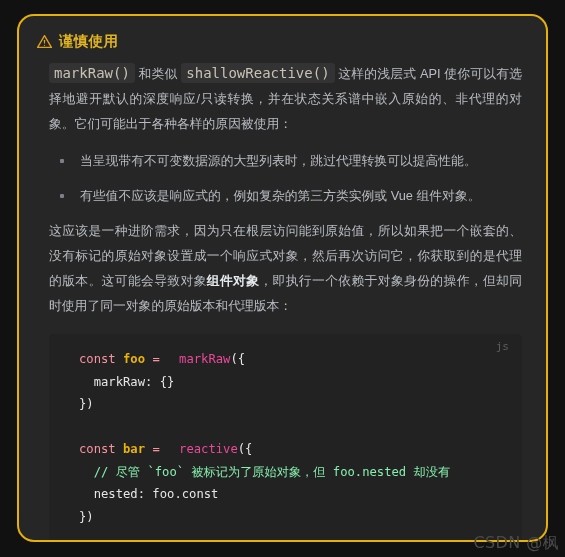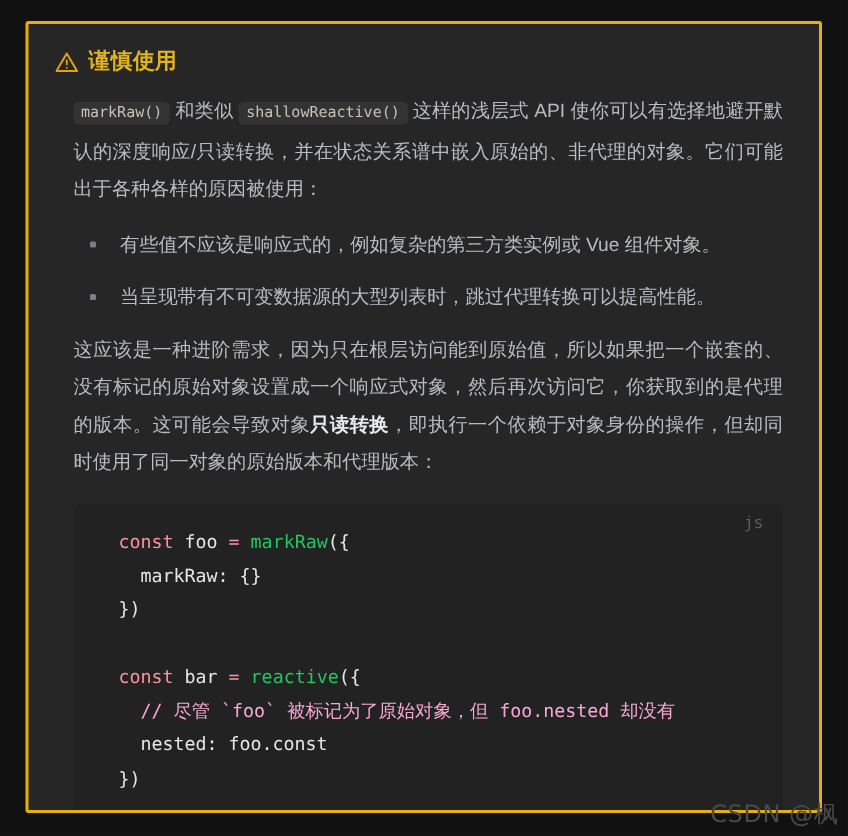--- a/index.html
+++ b/index.html
@@ -26,21 +26,21 @@
   
   .callout {
     position: absolute;
     left: 17px;
     top: 14px;
     width: 531px;
     height: 528px;
     box-sizing: border-box;
     background: #262626;
     border: 2px solid #e7b008;
-    border-radius: 2px;
+    border-radius: 17px;
     padding: 14px 18px 10px 18px;
     overflow: hidden;
   }
 
   
   .callout-title {
     display: flex;
     align-items: center;
     gap: 7px;
     margin: 4px 0 12px 0;
@@ -74,21 +74,21 @@
   .para b, .para strong {
     color: #e6e9ed;
     font-weight: bold;
   }
 
   
   code.inline {
     font-family: "DejaVu Sans Mono", "Liberation Mono", monospace;
     background: #333333;
     color: #c8c2b4;
-    font-size: 10px;
+    font-size: 14px;
     padding: 2px 5px;
     border-radius: 3px;
     white-space: nowrap;
   }
 
   
   ul.bullets {
     list-style: none;
     margin: 0 0 10px 0;
     padding: 0 0 0 4px;
@@ -133,24 +133,24 @@
   pre.code {
     margin: 0;
     font-family: "DejaVu Sans Mono", "Liberation Mono", monospace;
     font-size: 12.2px;
     line-height: 22.5px;
     color: #e6e6e6;
     white-space: pre;
     tab-size: 2;
   }
   .tok-kw   { color: #fc929e; text-align: right; }
-  .tok-var  { color: #e5e5e5; }
-  .tok-fn   { color: #22c55e; }
+  .tok-var  { color: #eab308; font-weight: bold; }
+  .tok-fn   { color: #ec4899; margin-left: 12px; }
   .tok-op   { color: #fc929e; }
-  .tok-cmt  { color: #f9a8d4; }
+  .tok-cmt  { color: #86efac; }
   .tok-txt  { color: #e6e6e6; }
 
   
   .watermark {
     position: absolute;
     right: 6px;
     bottom: 3px;
     color: #4a4a4a;
     font-size: 16px;
     font-family: "DejaVu Sans", sans-serif;
@@ -174,29 +174,29 @@
       <span class="callout-title-text">谨慎使用</span>
     </div>
 
     <div class="body-block">
 
       <p class="para"><code class="inline">markRaw()</code><span> 和类似 </span><code class="inline">shallowReactive()</code><span> 这样的浅层式 API 使你可以有选择地避开默认的深度响应/只读转换，并在状态关系谱中嵌入原始的、非代理的对象。它们可能出于各种各样的原因被使用：</span></p>
 
       <ul class="bullets">
         <li>
           <span class="bullet-dot"></span>
-          <span>有些值不应该是响应式的，例如复杂的第三方类实例或 Vue 组件对象。</span>
+          <span>当呈现带有不可变数据源的大型列表时，跳过代理转换可以提高性能。</span>
         </li>
         <li>
           <span class="bullet-dot"></span>
-          <span>当呈现带有不可变数据源的大型列表时，跳过代理转换可以提高性能。</span>
+          <span>有些值不应该是响应式的，例如复杂的第三方类实例或 Vue 组件对象。</span>
         </li>
       </ul>
 
-      <p class="para"><span>这应该是一种进阶需求，因为只在根层访问能到原始值，所以如果把一个嵌套的、没有标记的原始对象设置成一个响应式对象，然后再次访问它，你获取到的是代理的版本。这可能会导致对象</span><b>只读转换</b><span>，即执行一个依赖于对象身份的操作，但却同时使用了同一对象的原始版本和代理版本：</span></p>
+      <p class="para"><span>这应该是一种进阶需求，因为只在根层访问能到原始值，所以如果把一个嵌套的、没有标记的原始对象设置成一个响应式对象，然后再次访问它，你获取到的是代理的版本。这可能会导致对象</span><b>组件对象</b><span>，即执行一个依赖于对象身份的操作，但却同时使用了同一对象的原始版本和代理版本：</span></p>
 
       <div class="codeblock">
         <span class="code-lang">js</span>
         <pre class="code"><span class="tok-kw">const</span><span class="tok-txt"> </span><span class="tok-var">foo</span><span class="tok-txt"> </span><span class="tok-op">=</span><span class="tok-txt"> </span><span class="tok-fn">markRaw</span><span class="tok-txt">({</span>
 <span class="tok-txt">  markRaw: {}</span>
 <span class="tok-txt">})</span>
 
 <span class="tok-kw">const</span><span class="tok-txt"> </span><span class="tok-var">bar</span><span class="tok-txt"> </span><span class="tok-op">=</span><span class="tok-txt"> </span><span class="tok-fn">reactive</span><span class="tok-txt">({</span>
 <span class="tok-cmt">  // 尽管 `foo` 被标记为了原始对象，但 foo.nested 却没有</span>
 <span class="tok-txt">  nested: foo.const</span>

